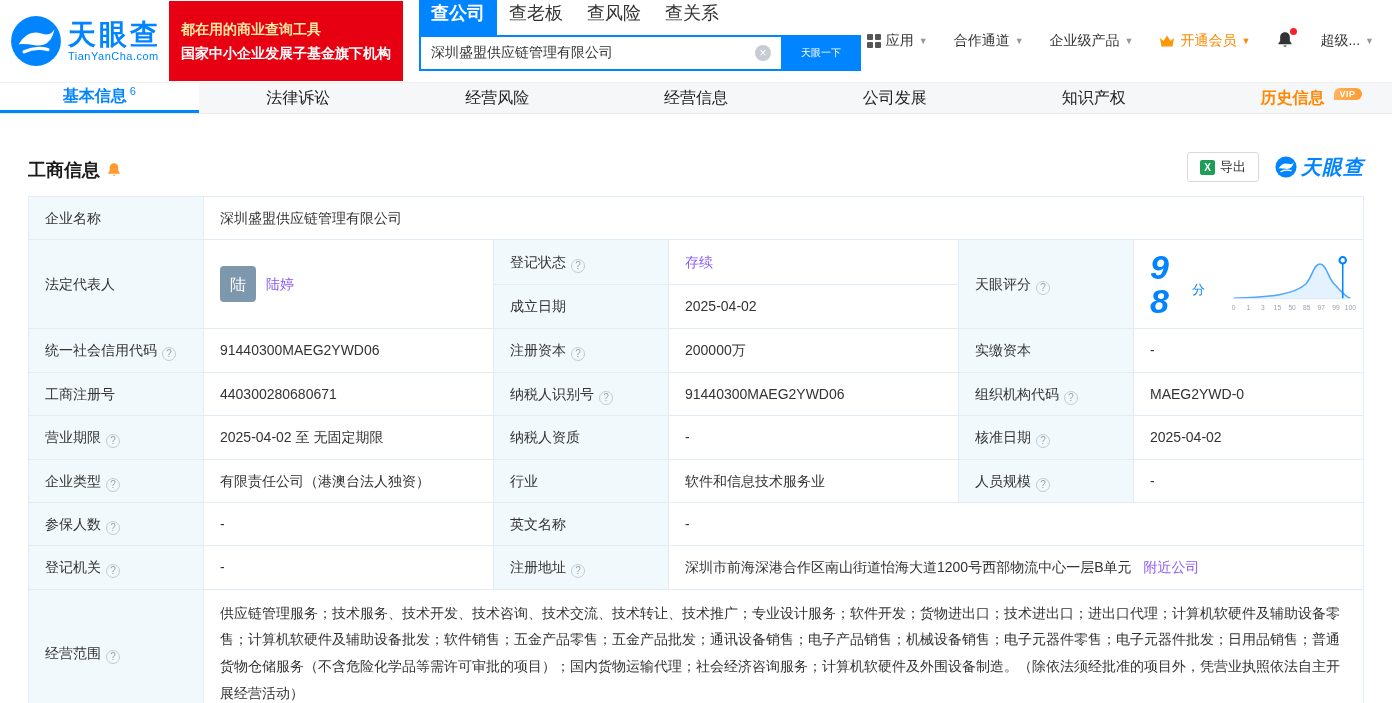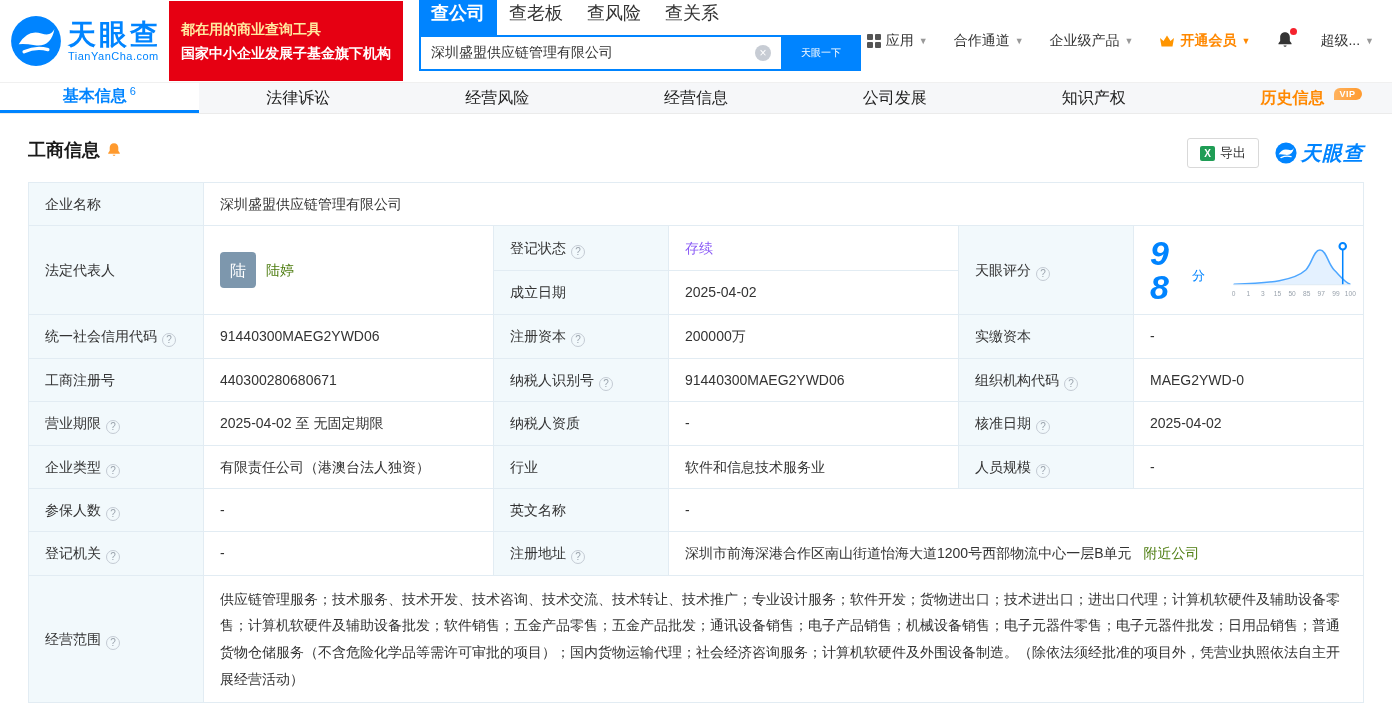--- a/index.html
+++ b/index.html
@@ -27,53 +27,53 @@
   .clear-btn { position:absolute; right:10px; width:16px; height:16px; border-radius:50%; background:#c7ccd4; color:#fff;
     display:flex; align-items:center; justify-content:center; font-size:12px; line-height:1; cursor:pointer; }
   .search-btn { width:80px; height:36px; background:#0084ff; color:#fff; border:none; font-size:10px; cursor:pointer;
     font-family:"Liberation Sans","DejaVu Sans",sans-serif; }
 
   .top-nav { margin-left:auto; display:flex; align-items:center; gap:26px; font-size:14px; color:#333; white-space:nowrap; }
   .nav-item { display:flex; align-items:center; gap:5px; cursor:pointer; }
   .caret { font-size:9px; color:#999; }
   .grid-icon { display:grid; grid-template-columns:6px 6px; grid-template-rows:6px 6px; gap:2px; }
   .grid-icon i { background:#555; display:block; border-radius:1px; }
-  .vip-link { color:#ff8800; font-weight:bold;justify-content:center; }
+  .vip-link { color:#ff8800; font-weight:normal;justify-content:center; }
   .bell-wrap { position:relative; cursor:pointer; }
   .bell-dot { position:absolute; top:-3px; right:-3px; width:7px; height:7px; border-radius:50%; background:#f5222d; }
 
   
   .tabs { display:flex; height:32px; background:#f6f7f9; border-top:1px solid #f0f0f0; border-bottom:1px solid #ebebeb; }
   .tab { flex:1; display:flex; align-items:center; justify-content:center; font-size:16px; color:#222; cursor:pointer; position:relative; }
   .tab.active { background:#fff; color:#0084ff; font-weight:bold; border-bottom:3px solid #0084ff; }
   .tab .sup { font-size:11px; color:#0084ff; margin-left:3px; transform:translateY(-6px); font-weight:normal; }
   .tab.vip-tab { color:#ff8800; font-weight:bold; }
   .vip-badge { position:absolute; top:5px; margin-left:110px; background:linear-gradient(90deg,#ffb25e,#ff9a2e); color:#fff;
     font-size:9px; font-weight:bold; padding:1px 6px; border-radius:7px 7px 7px 0; letter-spacing:.5px; }
 
   
   .content { padding:0 28px; }
-  .section-head { display:flex; align-items:flex-start; margin:24px 0 14px; }
+  .section-head { display:flex; align-items:flex-end; margin:38px 0 14px; }
   .section-title { font-size:18px; font-weight:bold; color:#1a1a1a; display:flex; align-items:center; gap:6px; }
   .section-right { margin-left:auto; display:flex; align-items:center; gap:16px; }
   .export-btn { display:flex; align-items:center; gap:5px; border:1px solid #d9d9d9; border-radius:3px; background:#fff;
     padding:5px 12px; font-size:13px; color:#333; cursor:pointer; font-family:"Liberation Sans","DejaVu Sans",sans-serif; }
   .excel-icon { width:15px; height:15px; background:#1f9d55; border-radius:2px; color:#fff; font-size:10px; font-weight:bold;
     display:flex; align-items:center; justify-content:center; }
   .mini-logo { display:flex; align-items:center; gap:4px; }
   .mini-logo .txt { font-size:20px; font-weight:bold; font-style:italic; color:#0084ff; letter-spacing:1px; }
 
   
   table.info { width:100%; border-collapse:collapse; table-layout:fixed; font-size:14px; }
   .info td { border:1px solid #e2ecf3; padding:10px 16px; line-height:1.6; color:#333; vertical-align:middle; word-break:break-all; }
   .info td.lbl { background:#f2f9fc; }
   .info-icon { display:inline-flex; width:14px; height:14px; border:1px solid #c4cbd4; border-radius:50%; color:#9aa3ad;
     font-size:10px; align-items:center; justify-content:center; margin-left:5px; vertical-align:-2px; cursor:pointer; }
   .green { color:#8b5cf6; }
-  .link { color:#4d7c0f; text-decoration:none; cursor:pointer; }
+  .link { color:#8b5cf6; text-decoration:none; cursor:pointer; }
   .rep-cell { display:flex; align-items:center; gap:10px; }
   .avatar { width:36px; height:36px; border-radius:4px; background:#7d97ad; color:#fff; font-size:16px;
     display:flex; align-items:center; justify-content:center; cursor:pointer; flex:0 0 36px; }
   .score-cell { display:flex; align-items:center; gap:23px; }
   .score-num { color:#0084ff; font-size:34px; font-weight:bold; font-style:italic; line-height:1; }
   .score-unit { color:#0084ff; font-size:13px; margin-top:12px; }
   .score-chart { flex:0 0 auto; margin-left:auto; }
 </style>
 </head>
 <body>

